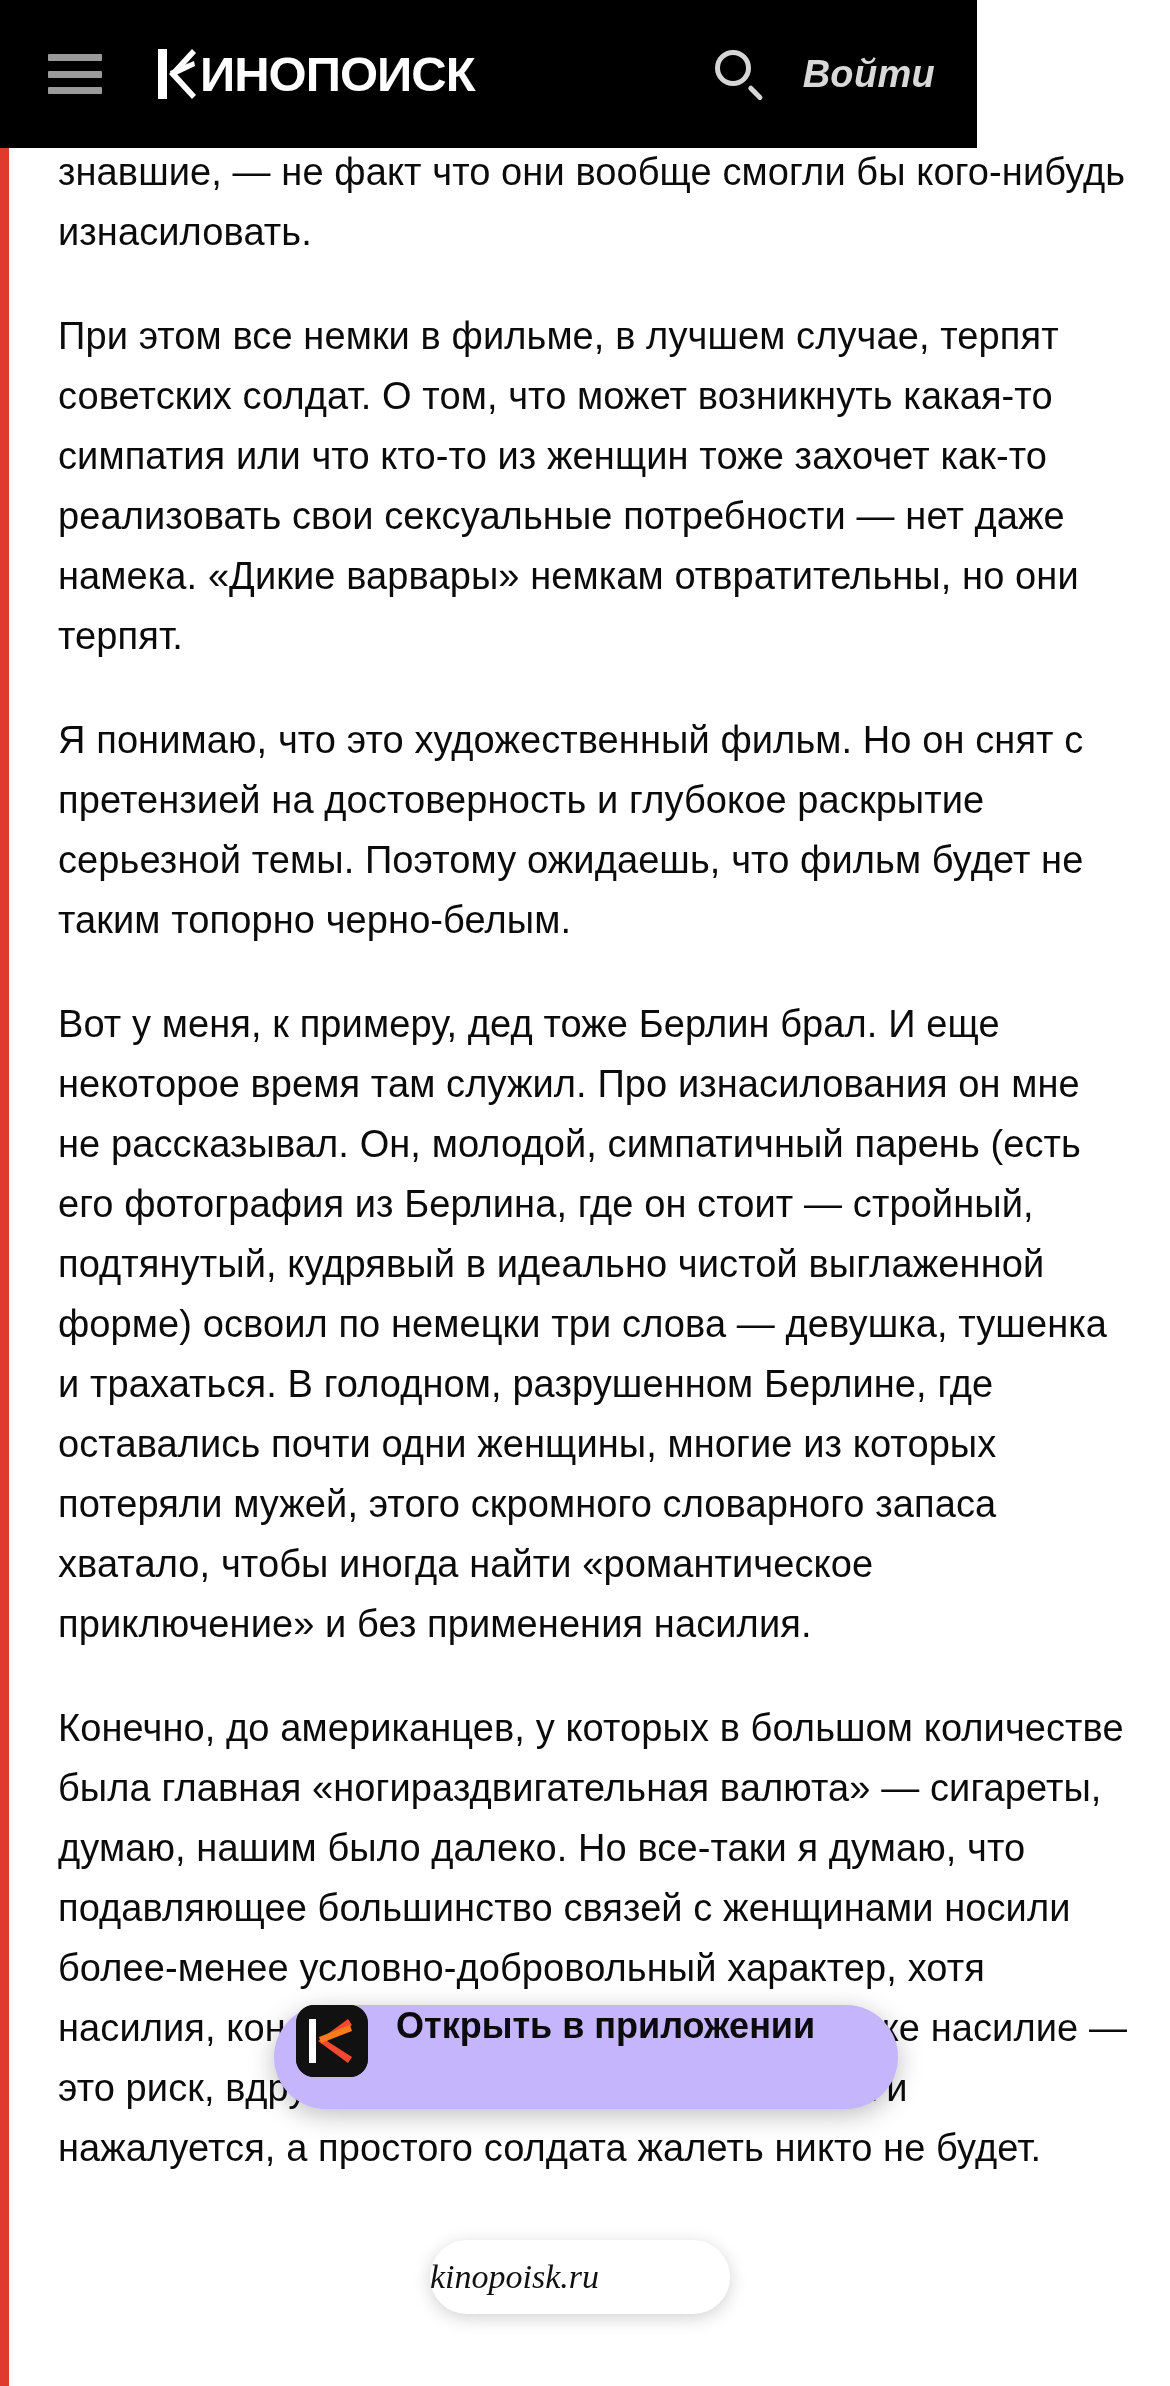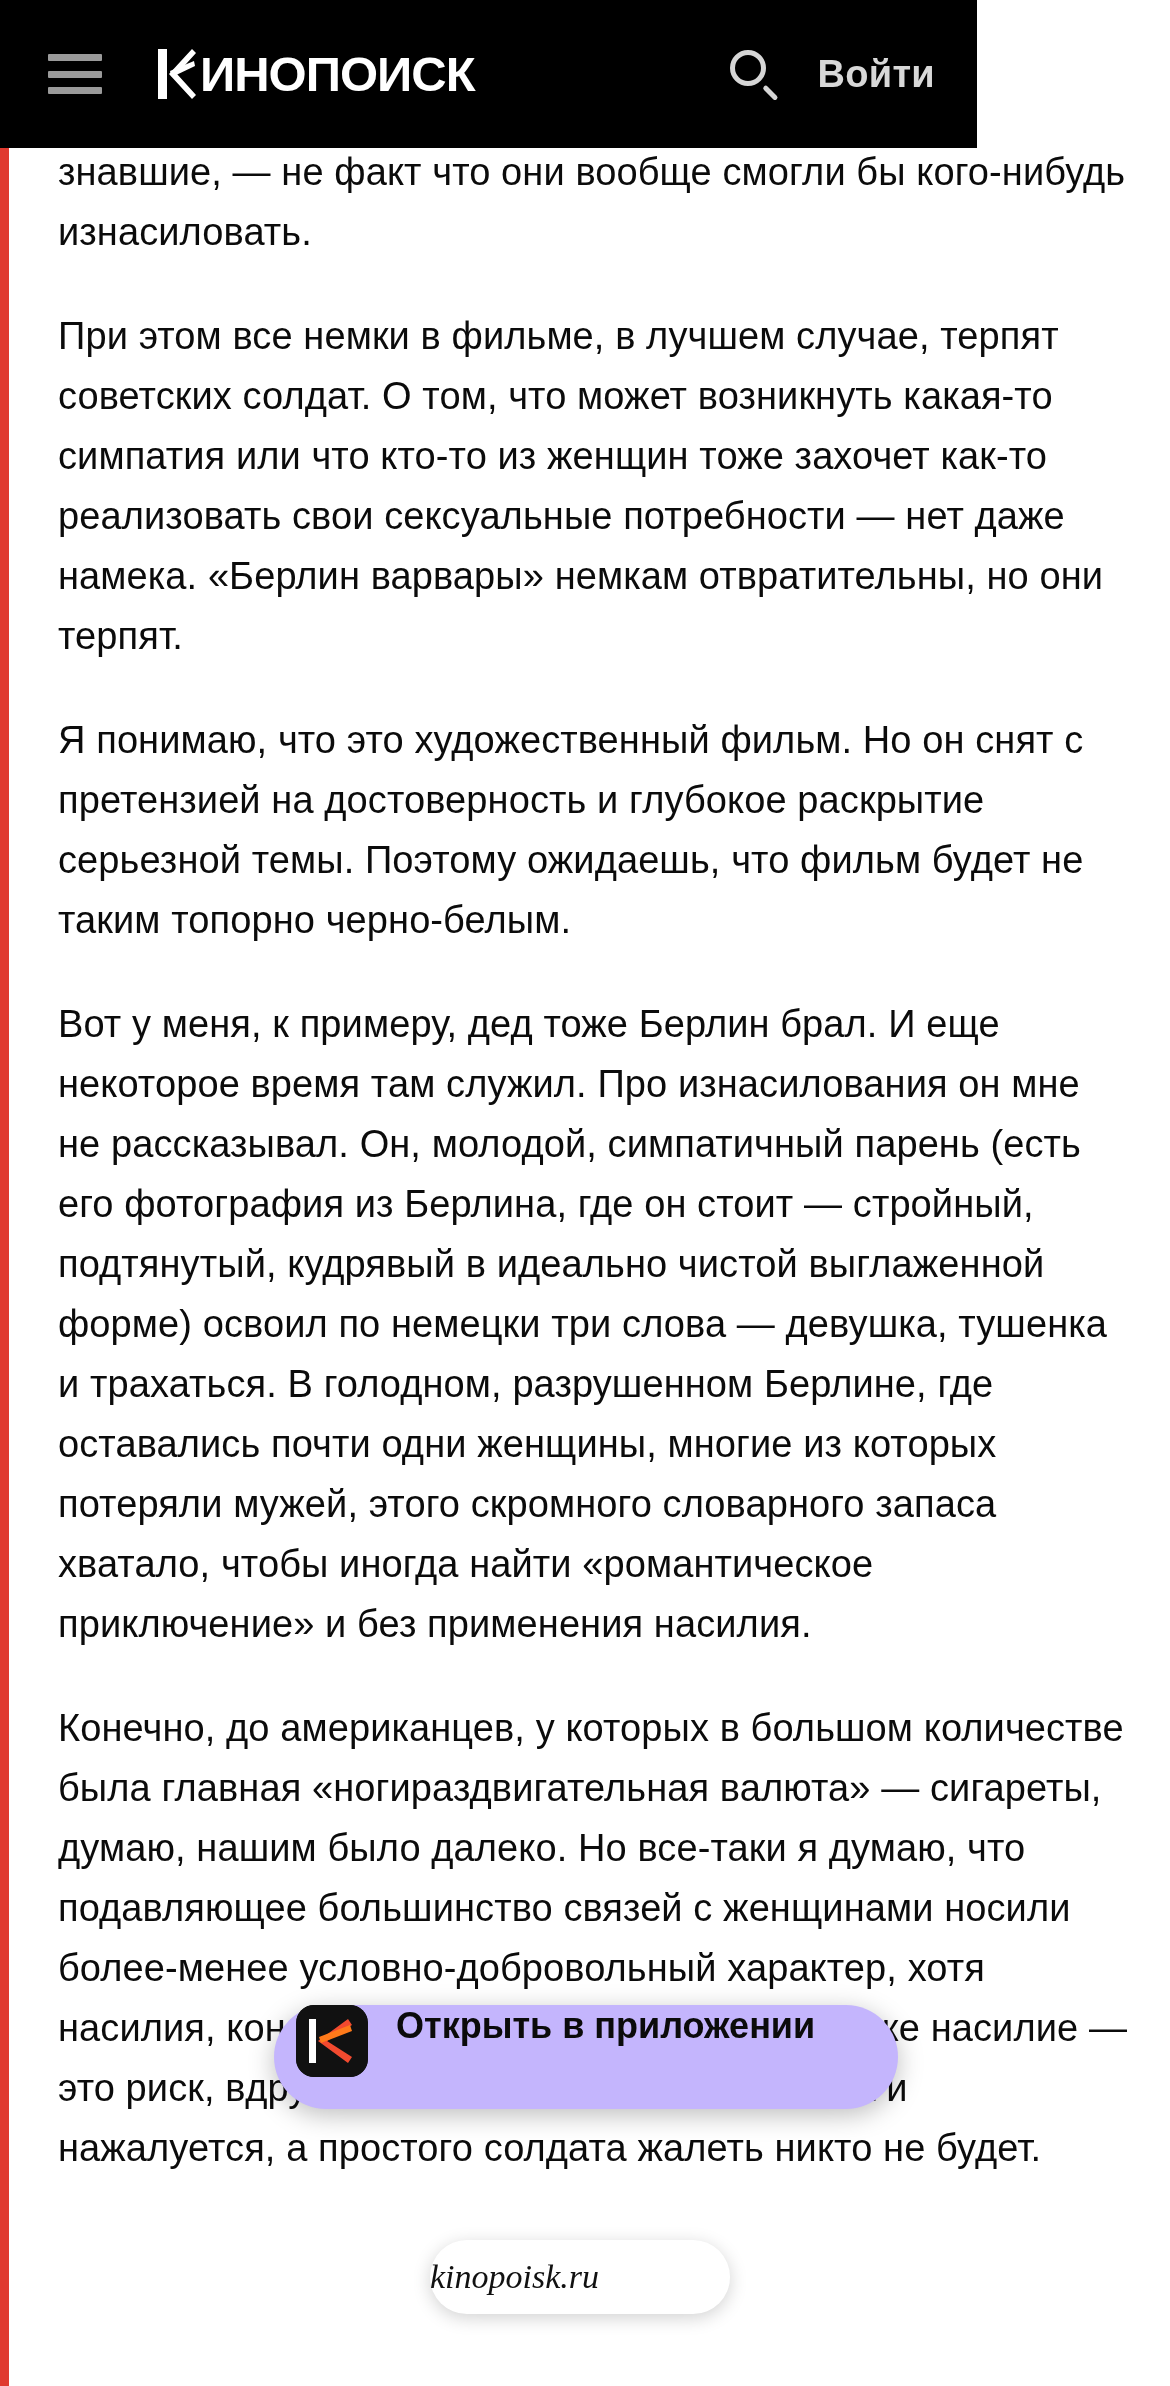--- a/index.html
+++ b/index.html
@@ -63,20 +63,21 @@
     font-weight: bold;
     letter-spacing: -1px;
     line-height: 50px;
     font-family: "Liberation Sans", sans-serif;
   }
   .header-right {
     margin-left: auto;
     display: flex;
     align-items: center;
     gap: 38px;
+    font-style: italic;
   }
   .search-icon {
     width: 52px;
     height: 52px;
     position: relative;
     cursor: pointer;
   }
   .search-icon .ring {
     position: absolute;
     left: 2px; top: 2px;
@@ -227,21 +228,21 @@
       <span class="handle"></span>
     </div>
     <div class="login-link">Войти</div>
   </div>
 </div>
 
 <div class="left-rule"></div>
 
 <div class="content">
   <p class="para first">знавшие, — не факт что они вообще смогли бы кого-нибудь изнасиловать.</p>
-  <p class="para">При этом все немки в фильме, в лучшем случае, терпят советских солдат. О том, что может возникнуть какая-то симпатия или что кто-то из женщин тоже захочет как-то реализовать свои сексуальные потребности — нет даже намека. «Берлин варвары» немкам отвратительны, но они терпят.</p>
+  <p class="para">При этом все немки в фильме, в лучшем случае, терпят советских солдат. О том, что может возникнуть какая-то симпатия или что кто-то из женщин тоже захочет как-то реализовать свои сексуальные потребности — нет даже намека. «Дикие варвары» немкам отвратительны, но они терпят.</p>
   <p class="para">Я понимаю, что это художественный фильм. Но он снят с претензией на достоверность и глубокое раскрытие серьезной темы. Поэтому ожидаешь, что фильм будет не таким топорно черно-белым.</p>
   <p class="para">Вот у меня, к примеру, дед тоже Берлин брал. И еще некоторое время там служил. Про изнасилования он мне не рассказывал. Он, молодой, симпатичный парень (есть его фотография из Берлина, где он стоит — стройный, подтянутый, кудрявый в идеально чистой выглаженной форме) освоил по немецки три слова — девушка, тушенка и трахаться. В голодном, разрушенном Берлине, где оставались почти одни женщины, многие из которых потеряли мужей, этого скромного словарного запаса хватало, чтобы иногда найти «романтическое приключение» и без применения насилия.</p>
   <p class="para">Конечно, до американцев, у которых в большом количестве была главная «ногираздвигательная валюта» — сигареты, думаю, нашим было далеко. Но все-таки я думаю, что подавляющее большинство связей с женщинами носили более-менее условно-добровольный характер, хотя насилия, конечно, тоже было не мало. Опять же насилие — это риск, вдруг она дойдет таки до командира и нажалуется, а простого солдата жалеть никто не будет.</p>
 </div>
 
 <div class="app-pill">
   <span class="app-pill-icon">
     <svg class="kp" width="72" height="72" viewBox="0 0 72 72" xmlns="http://www.w3.org/2000/svg">
       <rect x="0" y="0" width="72" height="72" rx="18" fill="#111111"></rect>
       <rect x="13" y="14" width="7" height="44" fill="#ffffff"></rect>

